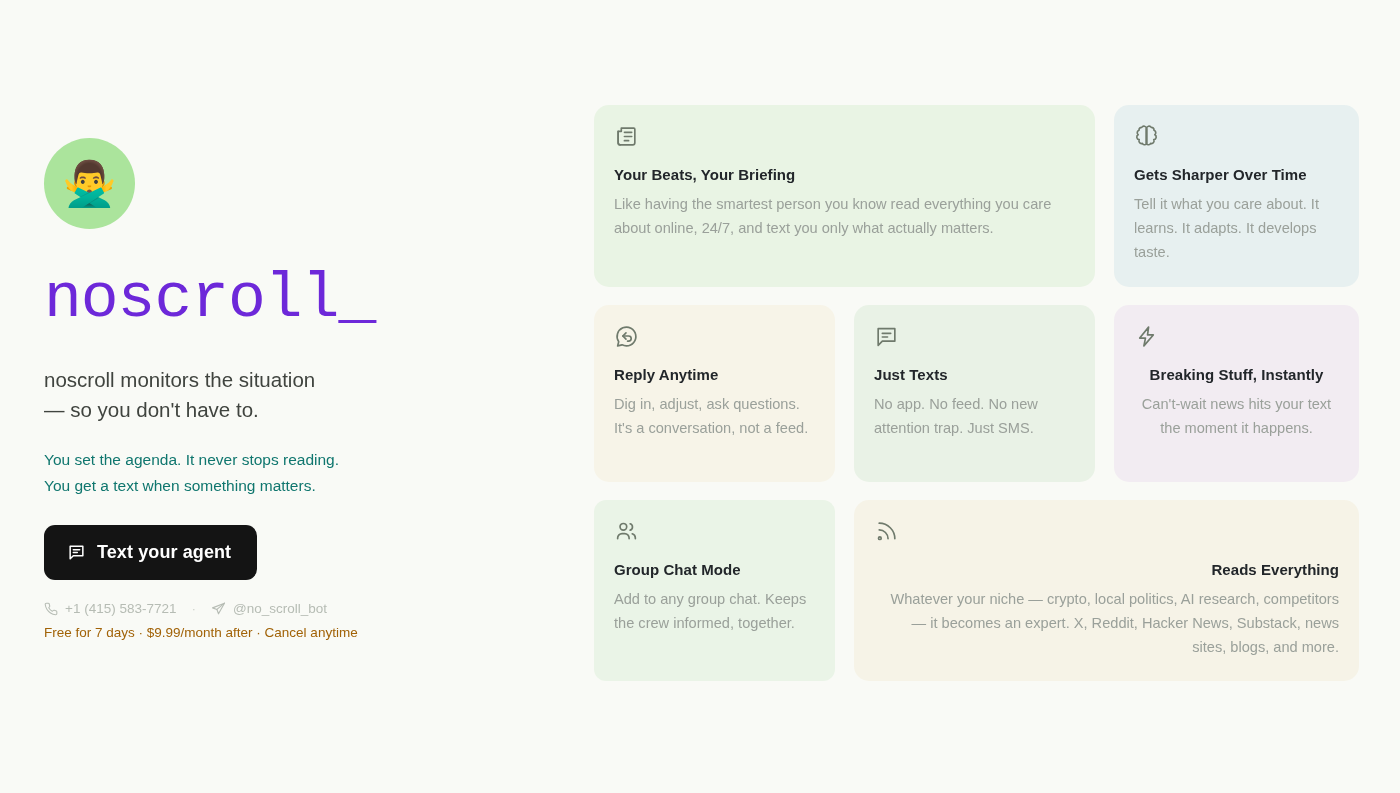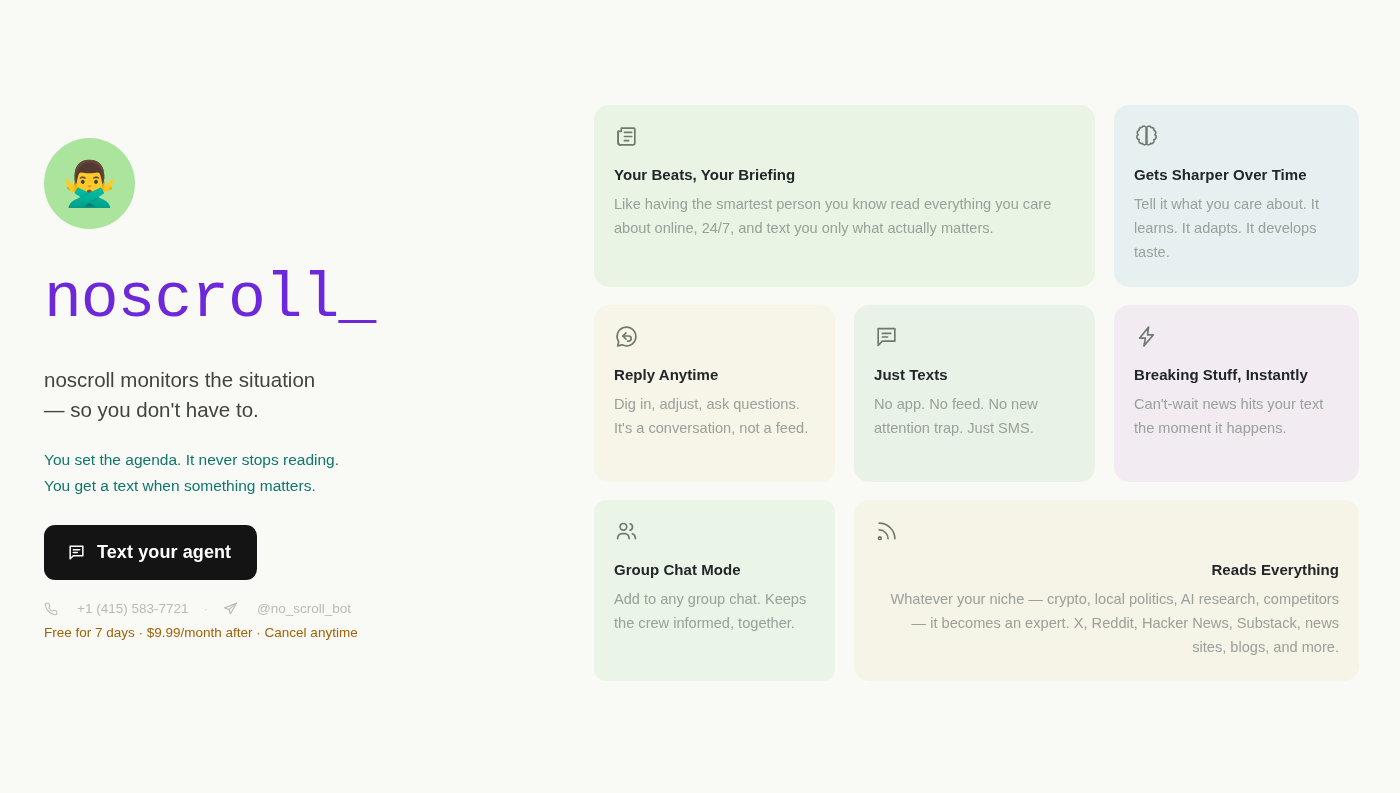--- a/index.html
+++ b/index.html
@@ -94,21 +94,21 @@
   .contact {
     margin-top: 21px;
     display: flex;
     align-items: center;
     font-size: 13.5px;
     color: #b6bcb4;
   }
   .contact .item {
     display: inline-flex;
     align-items: center;
-    gap: 19px;
+    gap: 7px;
   }
   .contact .sep {
     margin: 0 15px;
     color: #cfd4cc;
   }
   .contact svg { display: block; }
 
   .finesubs {
     margin-top: 9px;
     font-size: 13.5px;
@@ -160,21 +160,21 @@
     font-size: 14.6px;
     line-height: 1.66;
     color: #9aa09a;
   }
 
   
   .bg-green  { background: #e9f4e4; }
   .bg-bluegr { background: #e7f0f0; }
   .bg-cream  { background: #f7f4e8; }
   .bg-mint   { background: #e9f2e6; }
-  .bg-lav    { background: #f2ecf2; }
+  .bg-lav    { background: #f2ecf2; text-align: center; }
   .bg-softgr { background: #eaf4e7; border-radius: 12px; }
   .bg-sand   { background: #f6f3e7; text-align: right; }
 </style>
 </head>
 <body>
 
 <div class="page">
 
   <div class="hero">
 

